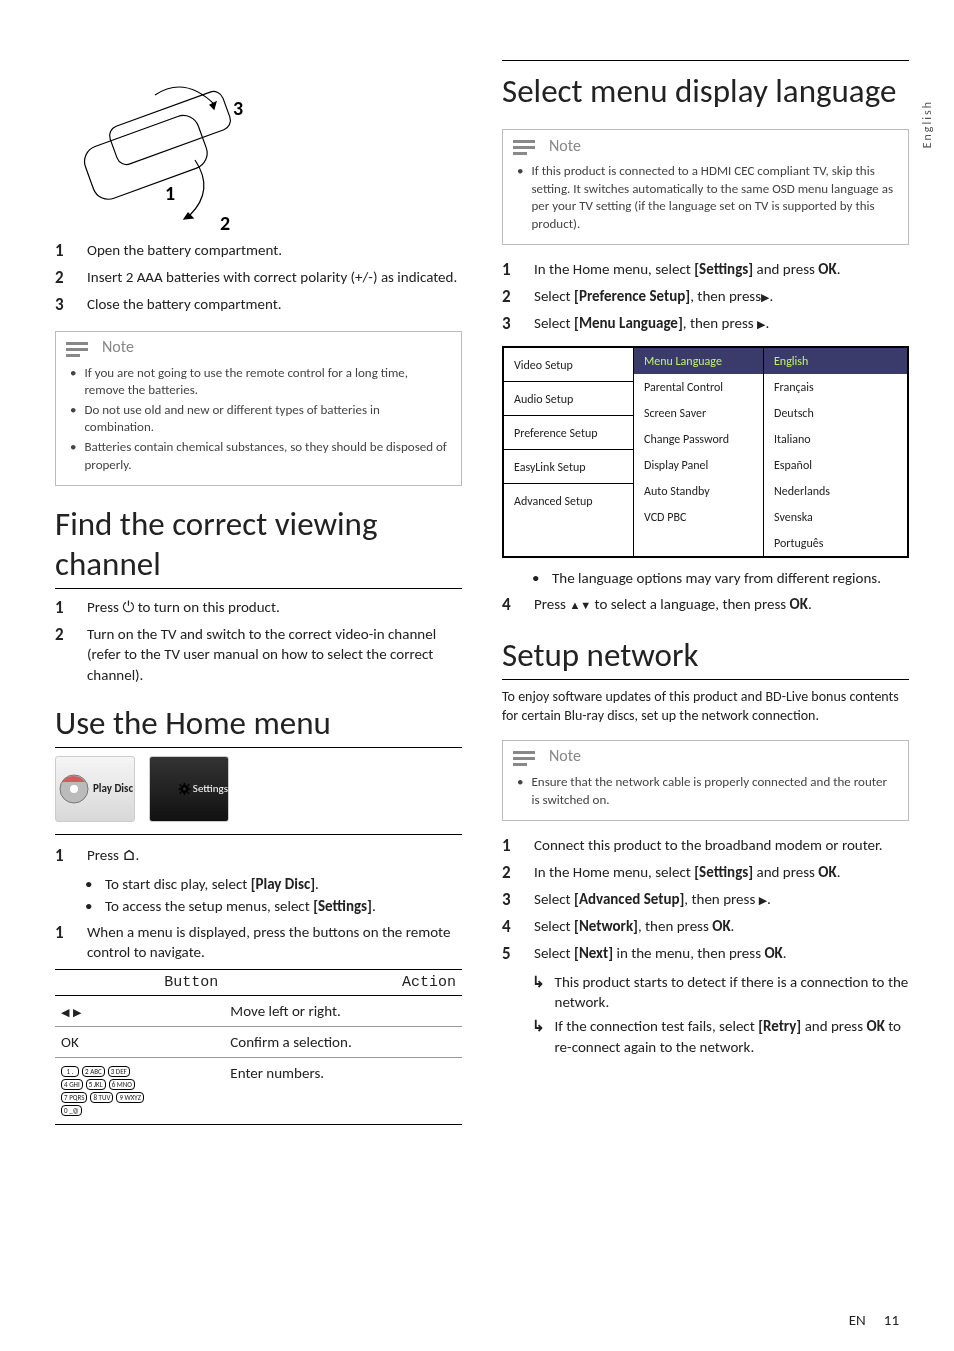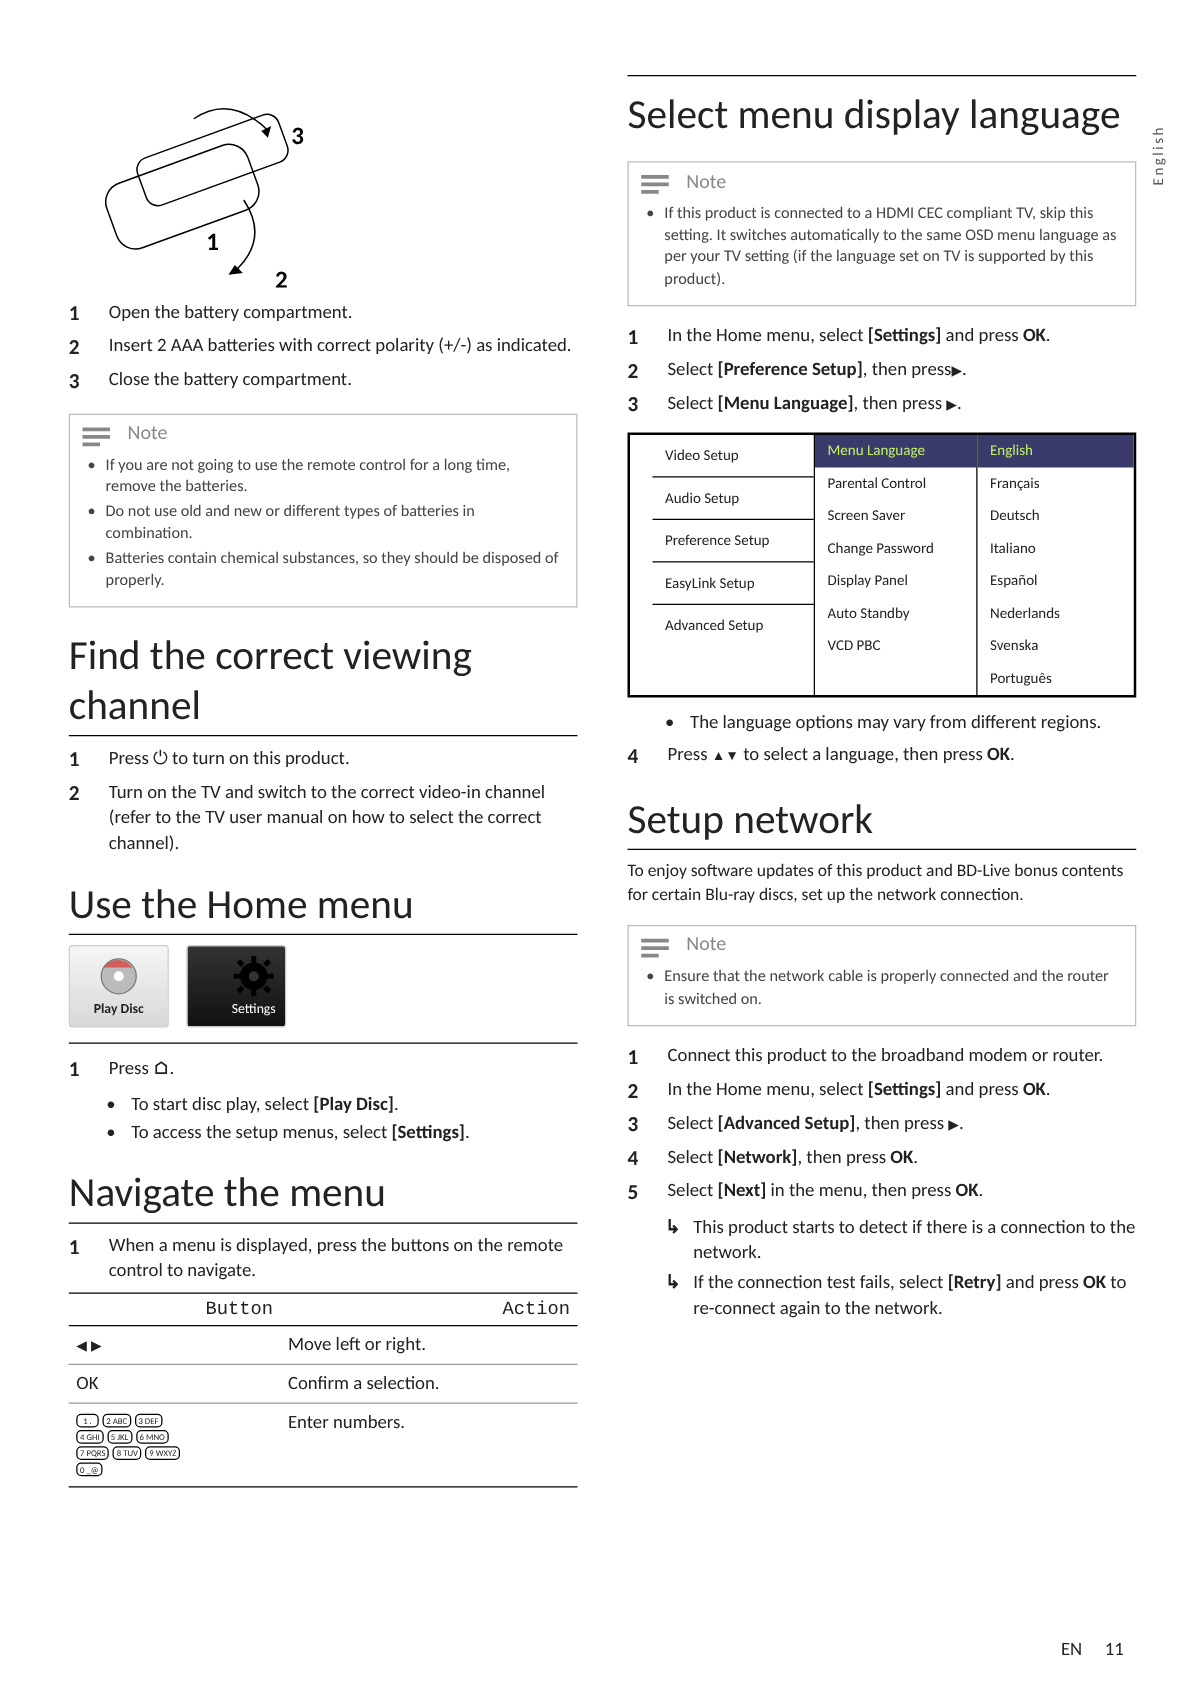--- a/index.html
+++ b/index.html
@@ -50,37 +50,37 @@
   .note-body .nb-item { display:flex; gap:8px; margin:2px 0;}
   .note-body .nb-dot { flex-shrink:0; }
   .bold { font-weight:600; }
   p.intro { font-size:14px; line-height:1.35; margin:2px 0; }
 
   
   .remote-illus { width: 220px; height: 170px; margin: 0 0 10px 0; position:relative;}
 
   
   .home-icons { display:flex; gap:14px; margin: 8px 0 10px 0; border-bottom:1.5px solid #000; padding-bottom:12px;}
-  .home-icon { width:80px; height:66px; background:linear-gradient(#f5f5f5,#d8d8d8); border:1px solid #ccc; border-radius:3px; display:flex; flex-direction:column; align-items:center; justify-content:center; gap:2px; font-size:11px;}
+  .home-icon { width:80px; height:66px; background:linear-gradient(#f5f5f5,#d8d8d8); border:1px solid #ccc; border-radius:3px; display:flex; flex-direction:row; align-items:center; justify-content:center; gap:2px; font-size:11px;}
   .home-icon.dark { background:linear-gradient(#333,#111); color:#fff;padding-left:28px;}
   .gear, .disc { width:34px; height:34px; }
 
   
   table.nav { width:100%; border-collapse: collapse; font-size:15px; margin-top:6px;}
   table.nav th { text-align:right; font-weight:400; border-top:1.5px solid #000; border-bottom:1px solid #000; padding:4px 6px;font-family:Liberation Mono, monospace;}
   table.nav td { border-bottom:1px solid #999; padding:6px 6px; vertical-align:top;}
   table.nav tr:last-child td { border-bottom:1.5px solid #000;}
   .keypad { line-height:1; }
   .krow { display:flex; gap:3px; margin:2px 0;}
   .kbtn { border:1px solid #000; border-radius:4px; font-size:7px; padding:1px 2px; min-width:18px; text-align:center;}
 
   
   .settings-menu { border:2px solid #000; margin:10px 0; font-size:12px;}
   .sm-row { display:flex; }
-  .sm-left { width:130px; border-right:1px solid #000;margin-left:18px; }
+  .sm-left { width:130px; border-right:1px solid #000; }
   .sm-mid { width:130px; border-right:1px solid #000;}
   .sm-right { flex:1; }
   .sm-cell { padding:7px 10px; }
   .sm-sep { border-bottom:1px solid #000; }
   .sm-left .sm-cell { height:34px; display:flex; align-items:center;}
   .sm-mid .sm-cell, .sm-right .sm-cell { height:26px; display:flex; align-items:center;}
   .sm-hl { background:#3b3b6b; color:#bef264; }
 
   .footer { position:absolute; bottom:22px; right:55px; font-size:15px;}
   .footer .en { margin-right:18px; }
@@ -214,21 +214,20 @@
         <div class="sub-bullet">
           <span class="dot">•</span>
           <span>To start disc play, select <span class="bold">[Play Disc]</span>.</span>
         </div>
         <div class="sub-bullet">
           <span class="dot">•</span>
           <span>To access the setup menus, select <span class="bold">[Settings]</span>.</span>
         </div>
       </div>
 
-    <h2>Navigate the menu</h2>
     <div class="steps">
       <div class="step">
           <span class="step-num">1</span>
           <span class="step-body">When a menu is displayed, press the buttons on the remote control to navigate.</span>
         </div>
     </div>
     <table class="nav">
       <thead>
           <tr>
             <th>Button</th>

